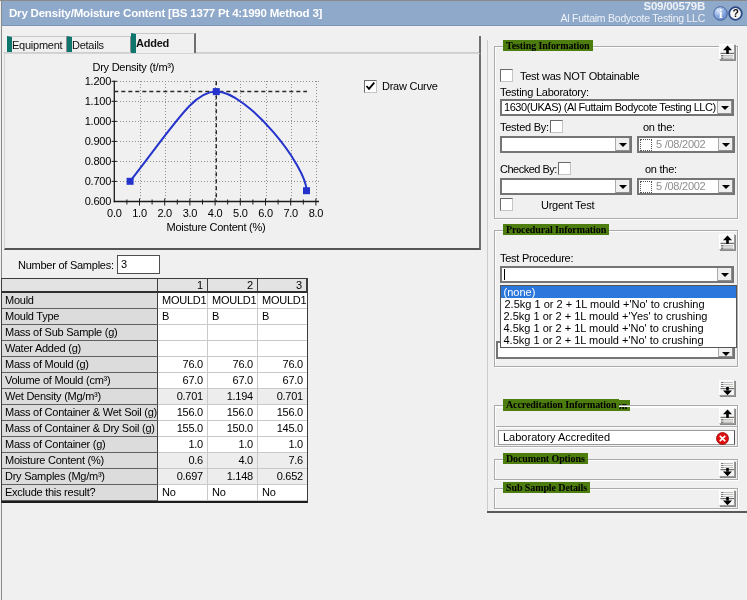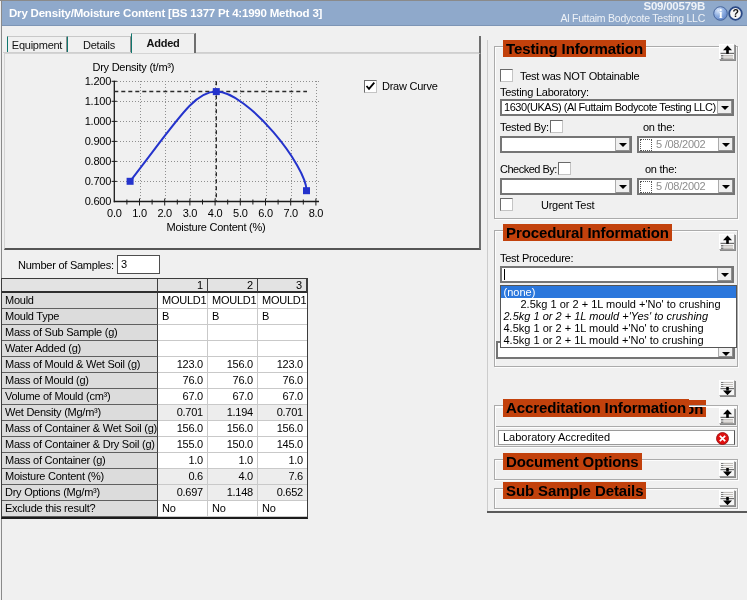--- a/index.html
+++ b/index.html
@@ -3,31 +3,31 @@
 <meta charset="utf-8">
 <style>
 * { margin:0; padding:0; box-sizing:border-box; }
 html,body { width:747px; height:600px; overflow:hidden; }
 body { position:relative; background:#f0f0f0; font-family:"Liberation Sans", sans-serif; font-size:11px; color:#000; letter-spacing:-0.25px; }
 .abs { position:absolute; }
 .titlebar { left:2px; top:1px; width:745px; height:25px; background:#8fa9cb; border-bottom:1px solid #7d95b5; }
 .ttl { position:absolute; left:7px; top:6px; font-size:11.5px; font-weight:bold; color:#fff; letter-spacing:-0.2px; }
 .ttl-r { position:absolute; right:42px; top:0px; text-align:right; color:#eef2f7; line-height:11.8px; font-size:10.5px; }
 .ttl-r b { font-size:11.5px; }
-.tab { position:absolute; background:#f0f0f0; border-top:1px solid #c8c8c8; border-left:1px solid #0f766e; border-right:1px solid #8f8f8f; text-align:center; color:#111; }
+.tab { position:absolute; background:#f0f0f0; border-top:1px solid #c8c8c8; border-left:5px solid #0f766e; border-right:1px solid #8f8f8f; text-align:left; color:#111; }
 .pageline { position:absolute; left:3px; top:52px; width:478px; height:1px; background:#cfcfcf; }
 .chartframe { position:absolute; left:4px; top:53px; width:477px; height:197px; border-top:1px solid #d4d4d4; border-left:1px solid #d4d4d4; border-right:2px solid #6e6e6e; border-bottom:2px solid #555; background:#f0f0f0; }
 .cb { position:absolute; width:13px; height:13px; background:#fff; border-top:1.5px solid #6a6a6a; border-left:1.5px solid #6a6a6a; border-right:1px solid #c4c4c4; border-bottom:1px solid #c4c4c4; }
 .lbl { position:absolute; white-space:nowrap; }
 .inputbox { position:absolute; background:#fff; border:1px solid #4e4e4e; }
 .combo { position:absolute; background:#fff; border:2px solid #757575; white-space:nowrap; overflow:hidden; }
 .combo-btn { position:absolute; top:0; right:0; bottom:0; width:15px; background:#efefef; border-left:1px solid #ababab; box-shadow:inset -1px -1px 0 #8f8f8f; }
 .tri-d { position:absolute; width:0; height:0; border-left:4px solid transparent; border-right:4px solid transparent; border-top:4px solid #000; }
 .grp { position:absolute; border:1px solid #ababab; box-shadow:1px 1px 0 #fdfdfd, inset 1px 1px 0 #fdfdfd; }
-.grp-lbl { position:absolute; top:-7px; left:8px; background:#c2410c; padding:0 3px; font-weight:bold; font-size:15px; white-space:nowrap; letter-spacing:-0.1px; }
+.grp-lbl { position:absolute; top:-7px; left:8px; background:#4d7c0f; padding:0 3px; font-weight:bold; font-size:10px; white-space:nowrap; letter-spacing:-0.1px;font-family:Liberation Serif, serif; }
 .colbtn { position:absolute; left:719px; width:16px; height:16px; background:#f7f7f7; border:1px solid #9a9a9a; border-top-color:#fff; border-left-color:#fff; box-shadow:1px 1px 0 #8a8a8a; overflow:hidden; }
 #gridwrap { position:absolute; left:1px; top:278px; border:1px solid #3c3c3c; border-bottom:2px solid #1c1c1c; background:#fff; }
 table.grid { border-collapse:separate; border-spacing:0; table-layout:fixed; }
 table.grid td { font-size:11px; overflow:hidden; white-space:nowrap; box-sizing:border-box; }
 td.lab { width:126px; background:#dcdcdc; border-bottom:1px solid #5f5f5f; border-right:1px solid #3f3f3f; padding-left:3px; }
 td.d { width:50px; background:#fff; border-bottom:1px solid #c9c9c9; border-right:1px solid #c9c9c9; }
 td.dl { width:49px; background:#fff; border-bottom:1px solid #c9c9c9; }
 td.num { text-align:right; padding-right:4px; }
 td.txt { text-align:left; padding-left:4px; }
 tr.g td.d, tr.g td.dl { background:#ededed; }
@@ -184,26 +184,20 @@
           <td class="d"></td>
           <td class="dl"></td>
         </tr>
   <tr class="row">
           <td class="lab">Water Added (g)</td>
           <td class="d"></td>
           <td class="d"></td>
           <td class="dl"></td>
         </tr>
   <tr class="row">
-          <td class="lab">Mass of Mould &amp; Wet Soil (g)</td>
-          <td class="d num">123.0</td>
-          <td class="d num">156.0</td>
-          <td class="dl num">123.0</td>
-        </tr>
-  <tr class="row">
           <td class="lab">Mass of Mould (g)</td>
           <td class="d num">76.0</td>
           <td class="d num">76.0</td>
           <td class="dl num">76.0</td>
         </tr>
   <tr class="row">
           <td class="lab">Volume of Mould (cm³)</td>
           <td class="d num">67.0</td>
           <td class="d num">67.0</td>
           <td class="dl num">67.0</td>
@@ -232,21 +226,21 @@
           <td class="d num">1.0</td>
           <td class="dl num">1.0</td>
         </tr>
   <tr class="row g">
           <td class="lab">Moisture Content (%)</td>
           <td class="d num">0.6</td>
           <td class="d num">4.0</td>
           <td class="dl num">7.6</td>
         </tr>
   <tr class="row g">
-          <td class="lab">Dry Options (Mg/m³)</td>
+          <td class="lab">Dry Samples (Mg/m³)</td>
           <td class="d num">0.697</td>
           <td class="d num">1.148</td>
           <td class="dl num">0.652</td>
         </tr>
   <tr class="row">
           <td class="lab">Exclude this result?</td>
           <td class="d txt">No</td>
           <td class="d txt">No</td>
           <td class="dl txt">No</td>
         </tr>
@@ -415,22 +409,22 @@
   </div>
 
 <div class="combo" style="left:496px;top:341px;width:239px;height:17.5px;">
     <div class="combo-btn">
       <div class="tri-d" style="left:3px;top:9px;"></div>
     </div>
   </div>
 
 <div class="abs" style="left:499.5px;top:285px;width:237px;height:62.5px;background:#fff;border:1px solid #555;letter-spacing:0;">
   <div style="height:12.1px;line-height:12.2px;background:#2b77dc;color:#fff;padding-left:3px;">(none)</div>
-  <div style="height:12.1px;line-height:12.2px;padding-left:20px;">2.5kg 1 or 2 + 1L mould +'No' to crushing</div>
-  <div style="height:12.1px;line-height:12.2px;padding-left:3px;font-style:italic;">2.5kg 1 or 2 + 1L mould +'Yes' to crushing</div>
+  <div style="height:12.1px;line-height:12.2px;padding-left:4px;">2.5kg 1 or 2 + 1L mould +'No' to crushing</div>
+  <div style="height:12.1px;line-height:12.2px;padding-left:3px;">2.5kg 1 or 2 + 1L mould +'Yes' to crushing</div>
   <div style="height:12.1px;line-height:12.2px;padding-left:3px;">4.5kg 1 or 2 + 1L mould +'No' to crushing</div>
   <div style="height:12.1px;line-height:12.2px;padding-left:3px;">4.5kg 1 or 2 + 1L mould +'No' to crushing</div>
 </div>
 
 <div class="abs" style="left:498px;top:430px;width:237px;height:14.5px;background:#fff;border:1px solid #9a9a9a;border-right:1px solid #555;">
   <div class="abs" style="left:4px;top:0;line-height:13px;letter-spacing:0;">Laboratory Accredited</div>
   <svg class="abs" style="right:5px;top:0.5px;" width="13" height="13" viewBox="0 0 13 13">
     <circle cx="6.5" cy="6.5" r="6" fill="#e01010" stroke="#8d0b0b" stroke-width="0.8"></circle>
     <path d="M 3.8,3.8 9.2,9.2 M 9.2,3.8 3.8,9.2" stroke="#fff" stroke-width="1.7"></path>
   </svg>

